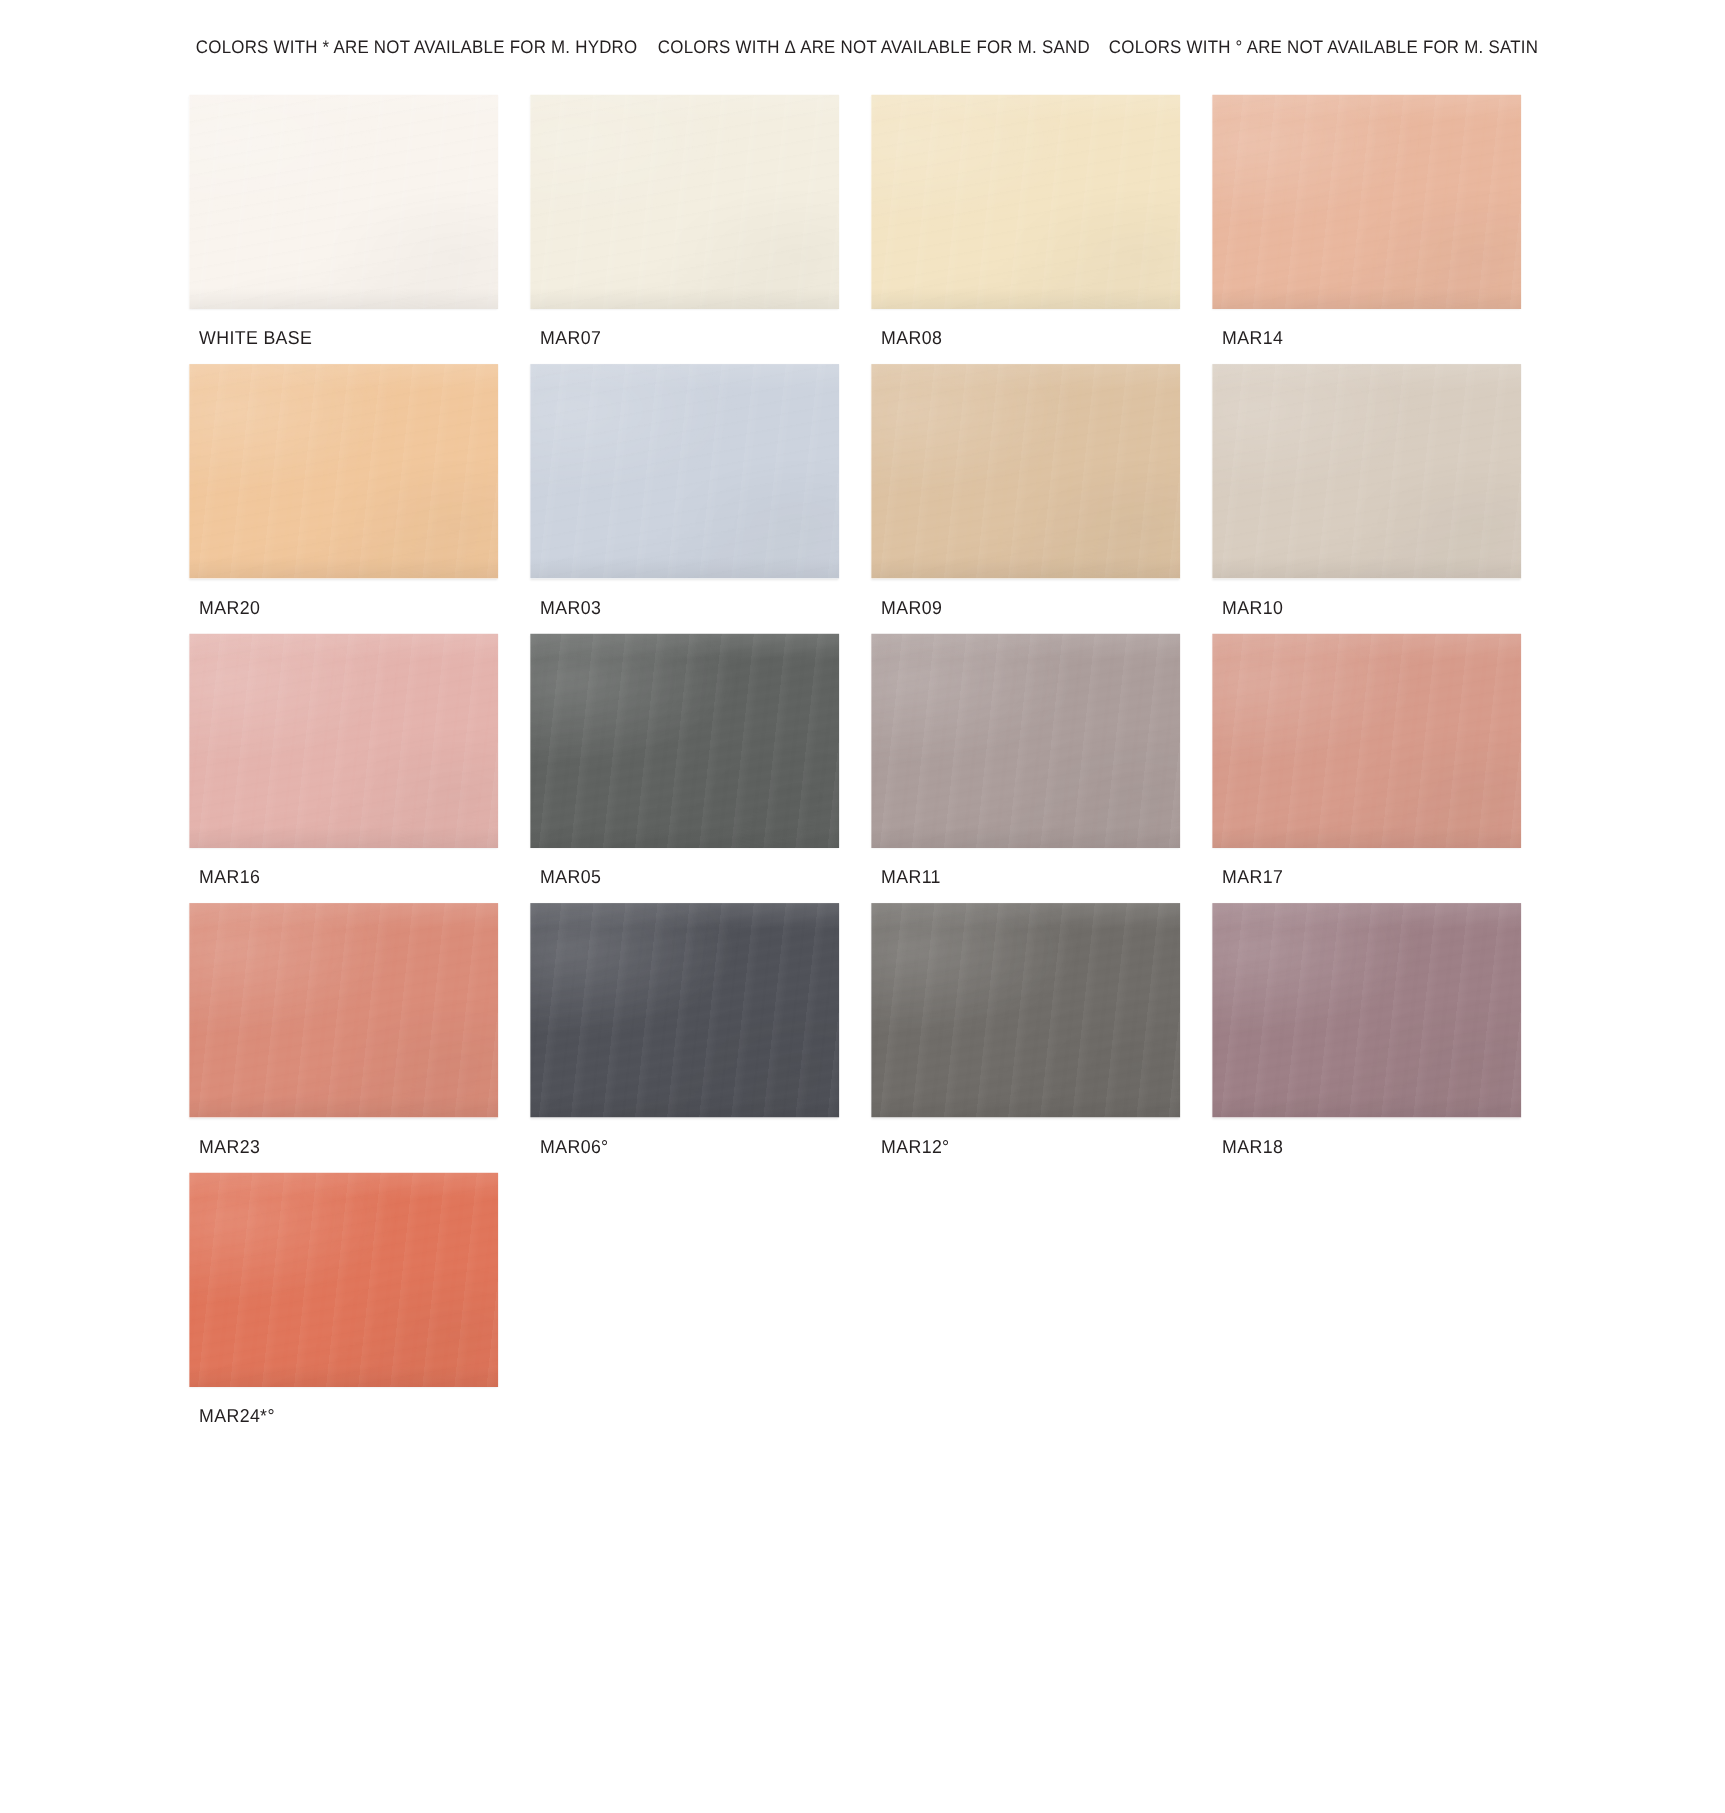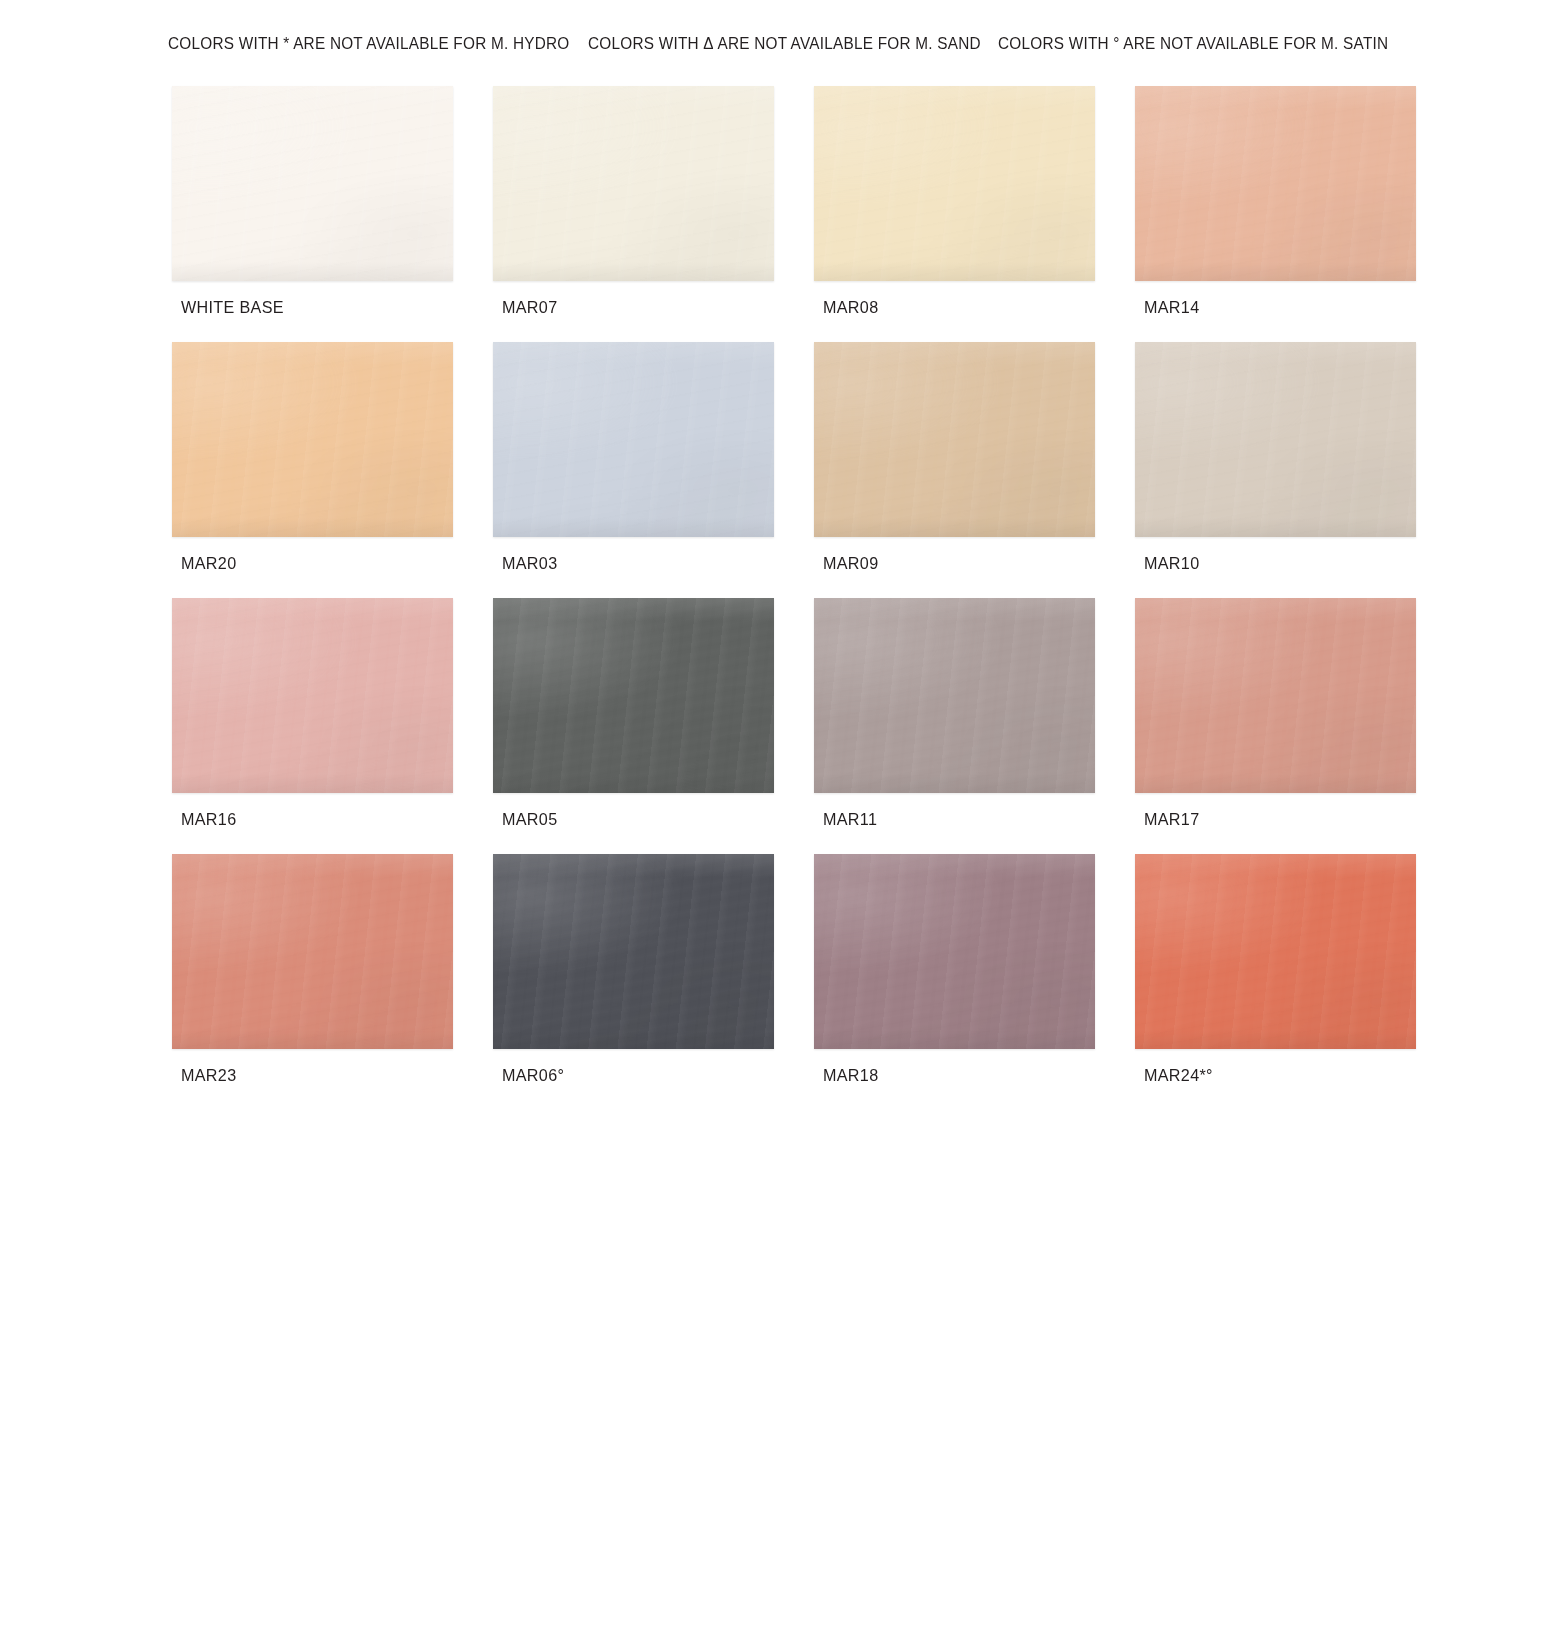--- a/index.html
+++ b/index.html
@@ -26,21 +26,21 @@
   }
 
   
   .legend {
     position: absolute;
     top: 30px;
     left: 178px;
     width: 1210px;
     height: 26px;
     display: flex;
-    justify-content: center;
+    justify-content: space-between;
   }
   .legend-note {
     font-size: 16.5px;
     letter-spacing: 0.015em;
     line-height: 26px;
     white-space: nowrap;
     color: #231f20;
     font-stretch: condensed;
     transform: scaleX(0.93);
     transform-origin: left center;
@@ -53,21 +53,20 @@
   .grid {
     position: absolute;
     top: 86px;
     left: 172px;
     width: 1250px;
     display: grid;
     grid-template-columns: repeat(4, 310px);
     grid-template-rows: repeat(6, 245px);
     column-gap: 0px;
     row-gap: 0px;
-    gap: 11px;
   }
   .cell {
     position: relative;
     width: 310px;
     height: 245px;
   }
   .swatch {
     position: relative;
     width: 281px;
     height: 195px;
@@ -278,20 +277,30 @@
           <div class="base" style="background: rgb(79, 81, 88);"></div>
           <div class="tex1"></div>
           <div class="tex2"></div>
           <div class="tex3"></div>
           <div class="edge"></div>
         </div>
         <div class="cell-label">MAR06°</div>
       </div>
       <div class="cell">
         <div class="swatch">
+          <div class="base" style="background: rgb(111, 108, 104);"></div>
+          <div class="tex1"></div>
+          <div class="tex2"></div>
+          <div class="tex3"></div>
+          <div class="edge"></div>
+        </div>
+        <div class="cell-label">MAR12°</div>
+      </div>
+      <div class="cell">
+        <div class="swatch">
           <div class="base" style="background: rgb(157, 127, 134);"></div>
           <div class="tex1"></div>
           <div class="tex2"></div>
           <div class="tex3"></div>
           <div class="edge"></div>
         </div>
         <div class="cell-label">MAR18</div>
       </div>
       <div class="cell">
         <div class="swatch">

